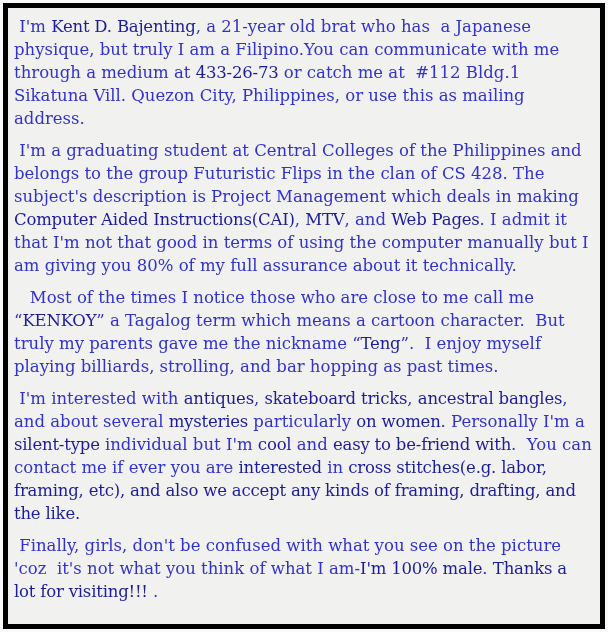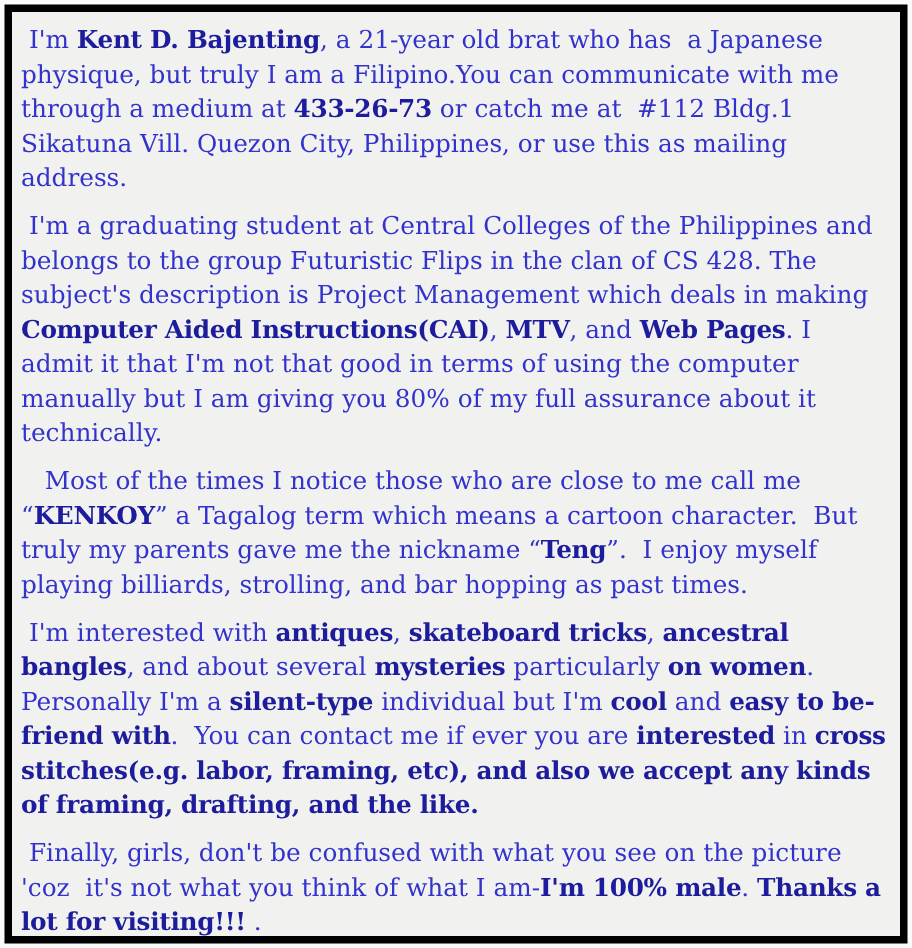--- a/index.html
+++ b/index.html
@@ -32,21 +32,21 @@
     font-size: 16.5px;
     line-height: 23px;
     color: var(--text-color, #3232cc);
     white-space: pre-wrap;
     overflow: hidden;
   }
   .content p {
     margin: 0 0 9px 0;
   }
   .content b {
-    font-weight: bold;
+    font-weight: normal;
     color: var(--bold-color, #1c1c9c);
     letter-spacing: -0.2px;
   }
 </style>
 </head>
 <body>
 
 <div class="page">
   <div class="frame">
     <div class="content" id="bio-content"><p><span> I'm </span><b>Kent D. Bajenting</b><span>, a 21-year old brat who has  a Japanese physique, but truly I am a Filipino.You can communicate with me through a medium at </span><b>433-26-73</b><span> or catch me at  #112 Bldg.1 Sikatuna Vill. Quezon City, Philippines, or use this as mailing address.</span></p><p><span> I'm a graduating student at Central Colleges of the Philippines and  belongs to the group Futuristic Flips in the clan of CS 428. The subject's description is Project Management which deals in making </span><b>Computer Aided Instructions(CAI)</b><span>, </span><b>MTV</b><span>, and </span><b>Web Pages</b><span>. I admit it that I'm not that good in terms of using the computer manually but I am giving you 80% of my full assurance about it technically.</span></p><p><span>   Most of the times I notice those who are close to me call me “</span><b>KENKOY</b><span>” a Tagalog term which means a cartoon character.  But truly my parents gave me the nickname “</span><b>Teng</b><span>”.  I enjoy myself playing billiards, strolling, and bar hopping as past times.</span></p><p><span> I'm interested with </span><b>antiques</b><span>, </span><b>skateboard tricks</b><span>, </span><b>ancestral bangles</b><span>, and about several </span><b>mysteries</b><span> particularly </span><b>on women</b><span>. Personally I'm a </span><b>silent-type</b><span> individual but I'm </span><b>cool</b><span> and </span><b>easy to be-friend with</b><span>.  You can contact me if ever you are </span><b>interested</b><span> in </span><b>cross stitches(e.g. labor, framing, etc), and also we accept any kinds of framing, drafting, and the like.</b></p><p><span> Finally, girls, don't be confused with what you see on the picture 'coz  it's not what you think of what I am-</span><b>I'm 100% male</b><span>. </span><b>Thanks a lot for visiting!!!</b><span> .</span></p></div>

